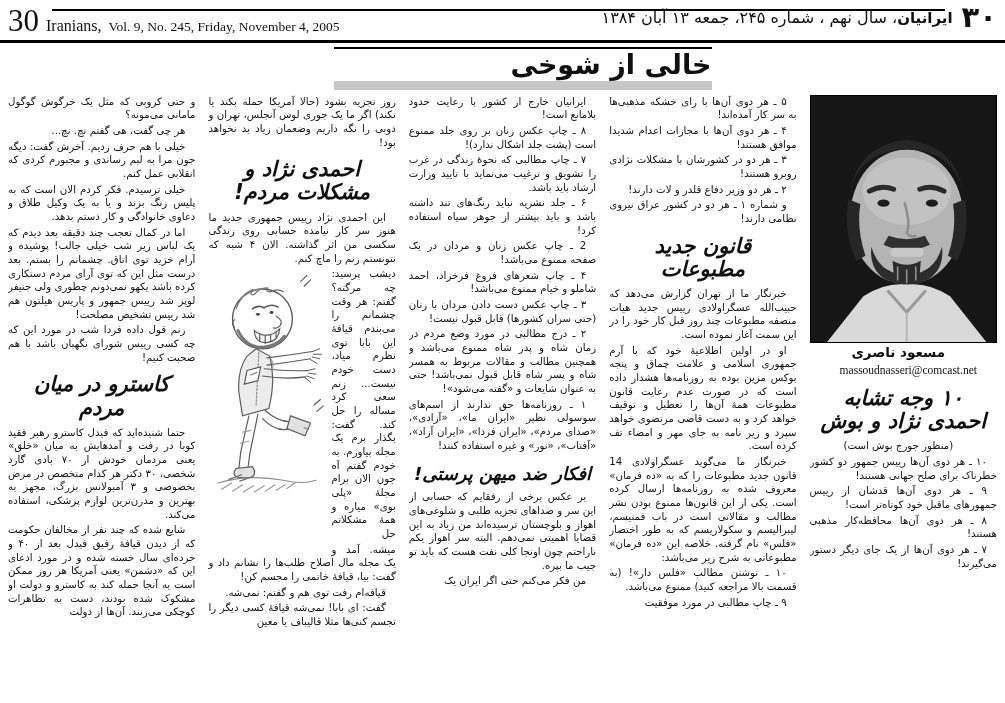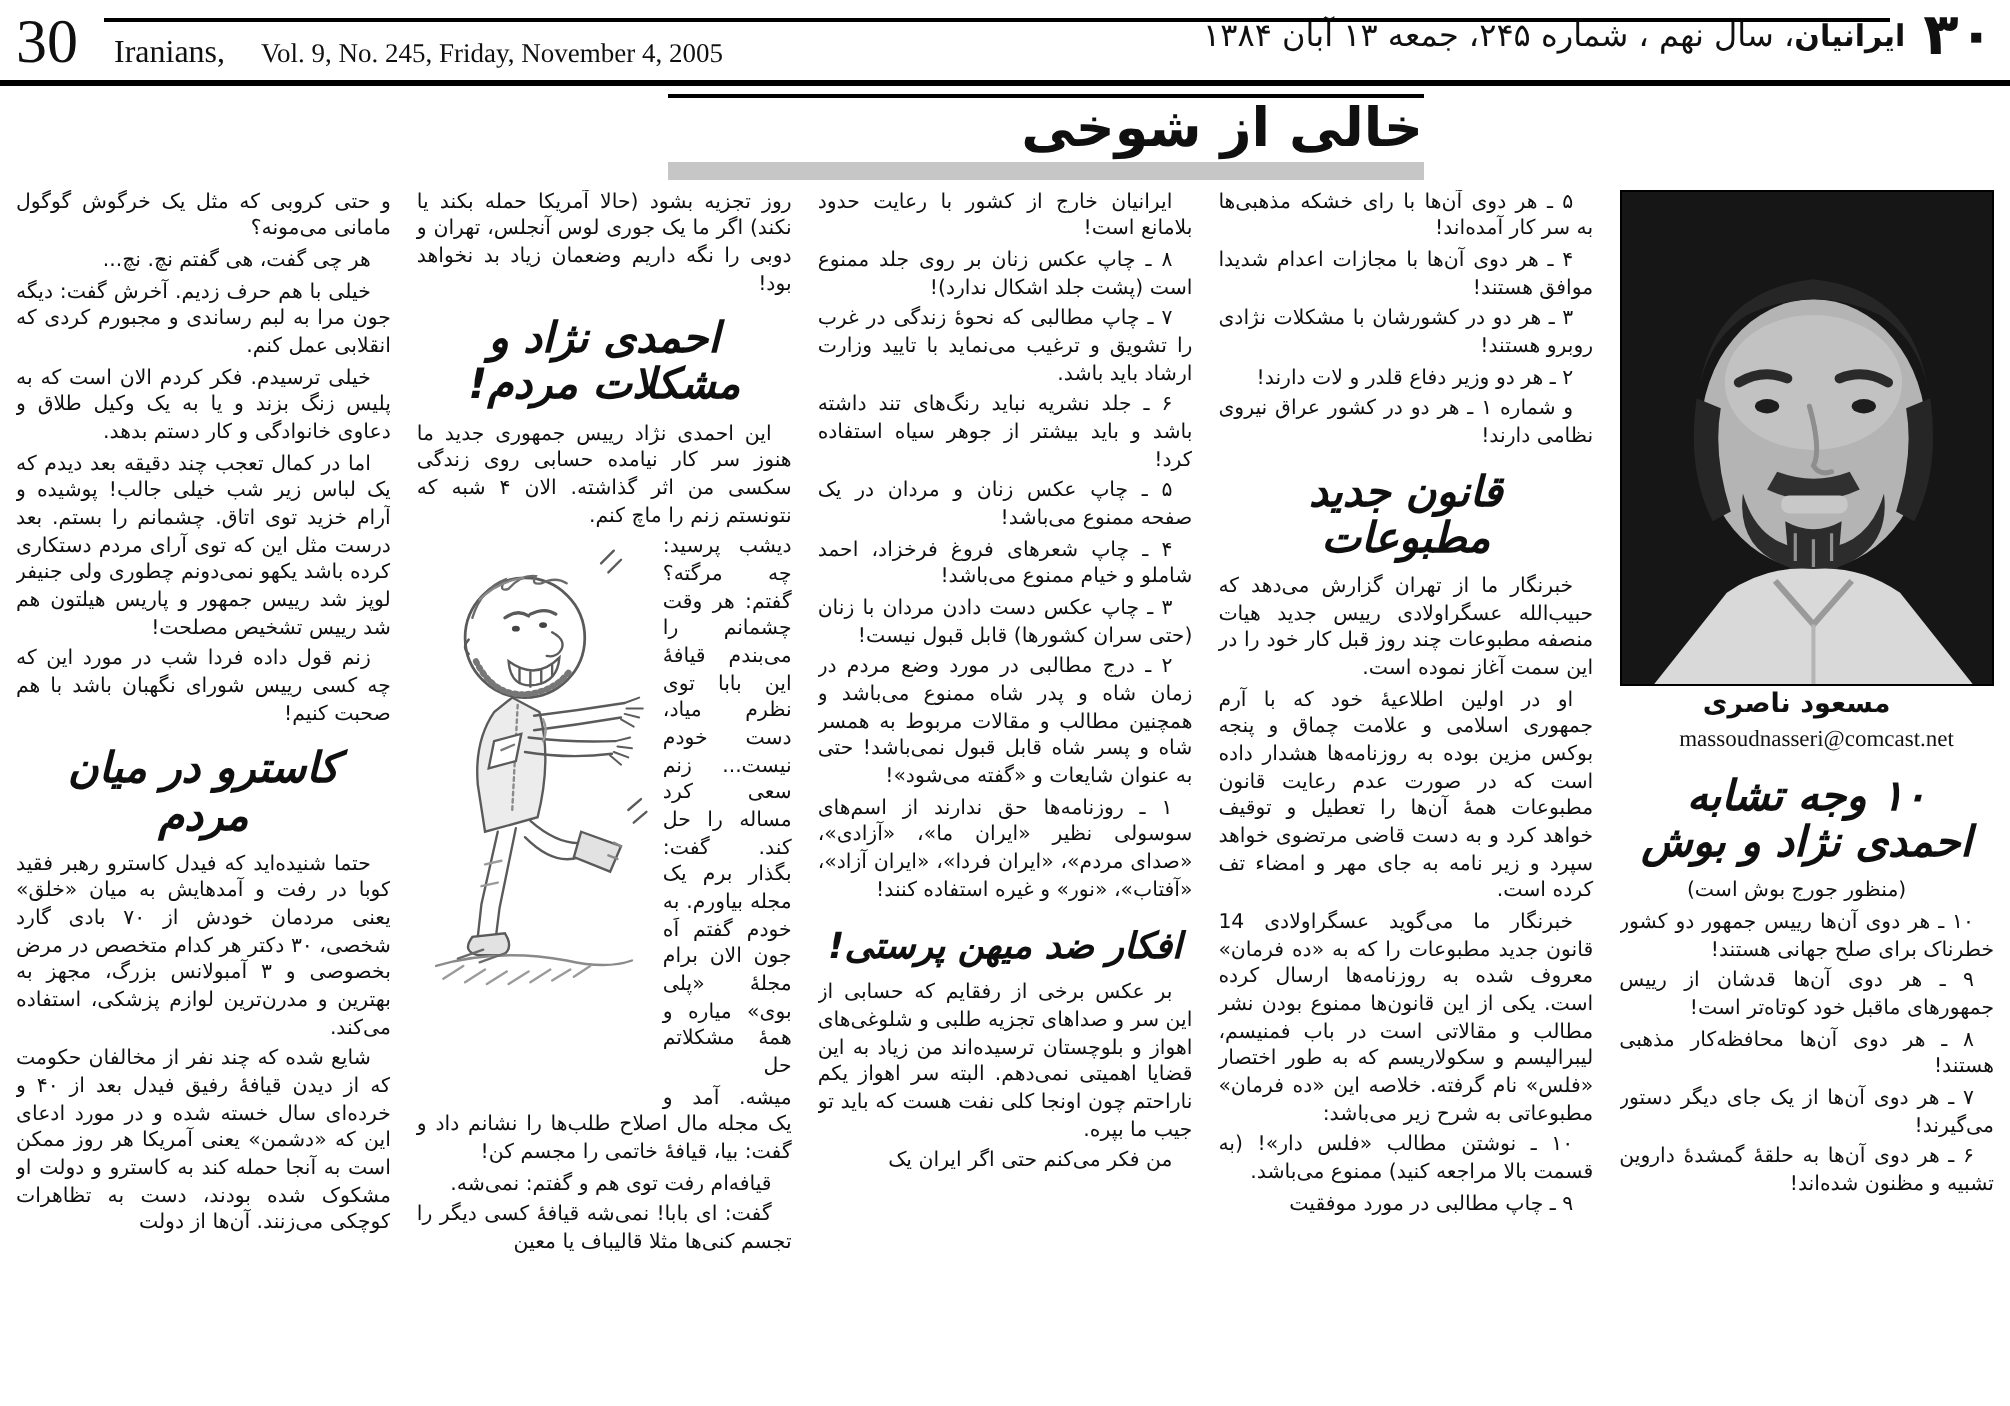--- a/index.html
+++ b/index.html
@@ -2,21 +2,21 @@
 <html lang="fa"><head>
 <meta charset="utf-8">
 <style>
   html,body{margin:0;padding:0;background:#ffffff;}
   .page{position:relative;width:1005px;height:703px;background:#fff;overflow:hidden;
         font-family:"DejaVu Sans",sans-serif;color:#101010;}
   
   .hdr{position:relative;height:43px;}
   .hdr-rule{position:absolute;left:0;right:0;bottom:0;height:3px;background:#000;}
   .hdr-topline{position:absolute;top:9px;left:52px;right:60px;height:1.5px;background:#000;}
-  .hdr-left{position:absolute;left:8px;top:6px;display:flex;align-items:baseline;gap:18px;direction:ltr;white-space:nowrap;}
+  .hdr-left{position:absolute;left:8px;top:6px;display:flex;align-items:baseline;gap:7px;direction:ltr;white-space:nowrap;}
   .pageno-en{font-family:"Liberation Serif",serif;font-size:31px;line-height:.95;font-weight:400;}
   .brand-en{font-family:"Liberation Serif",serif;font-weight:normal;font-size:16px;}
   .issue-en{font-family:"Liberation Serif",serif;font-size:13.5px;}
   .hdr-right{position:absolute;right:8px;top:3px;display:flex;align-items:center;gap:9px;direction:rtl;white-space:nowrap;}
   .pageno-fa{font-size:29px;font-weight:bold;line-height:1;}
   .brand-fa{font-weight:bold;font-size:15px;}
   .issue-fa{font-size:16px;}
   
   .titlebox{width:378px;margin:4px auto 5px;transform:translateX(20px);}
   .tb-rule{height:2px;background:#000;}
@@ -92,21 +92,20 @@
       <p class="photo-email">massoudnasseri@comcast.net</p>
       <div class="h2">
         <div>۱۰ وجه تشابه</div>
         <div>احمدی نژاد و بوش</div>
       </div>
       <p class="subnote">(منظور جورج بوش است)</p>
       <p class="item">۱۰ ـ هر دوی آن‌ها رییس جمهور دو کشور خطرناک برای صلح جهانی هستند!</p>
       <p class="item">۹ ـ هر دوی آن‌ها قدشان از رییس جمهورهای ماقبل خود کوتاه‌تر است!</p>
       <p class="item">۸ ـ هر دوی آن‌ها محافظه‌کار مذهبی هستند!</p>
       <p class="item">۷ ـ هر دوی آن‌ها از یک جای دیگر دستور می‌گیرند!</p>
-      <p class="item">۶ ـ هر دوی آن‌ها به حلقهٔ گمشدهٔ داروین تشبیه و مظنون شده‌اند!</p>
     </div>
 
     <div class="col">
       <p class="item">۵ ـ هر دوی آن‌ها با رای خشکه مذهبی‌ها به سر کار آمده‌اند!</p>
       <p class="item">۴ ـ هر دوی آن‌ها با مجازات اعدام شدیدا موافق هستند!</p>
       <p class="item">۳ ـ هر دو در کشورشان با مشکلات نژادی روبرو هستند!</p>
       <p class="item">۲ ـ هر دو وزیر دفاع قلدر و لات دارند!</p>
       <p class="item">و شماره ۱ ـ هر دو در کشور عراق نیروی نظامی دارند!</p>
       <div class="h2">قانون جدید مطبوعات</div>
       <p>خبرنگار ما از تهران گزارش می‌دهد که حبیب‌الله عسگراولادی رییس جدید هیات منصفه مطبوعات چند روز قبل کار خود را در این سمت آغاز نموده است.</p>
@@ -114,21 +113,21 @@
       <p>خبرنگار ما می‌گوید عسگراولادی 14 قانون جدید مطبوعات را که به «ده فرمان» معروف شده به روزنامه‌ها ارسال کرده است. یکی از این قانون‌ها ممنوع بودن نشر مطالب و مقالاتی است در باب فمنیسم، لیبرالیسم و سکولاریسم که به طور اختصار «فلس» نام گرفته. خلاصه این «ده فرمان» مطبوعاتی به شرح زیر می‌باشد:</p>
       <p class="item">۱۰ ـ نوشتن مطالب «فلس دار»! (به قسمت بالا مراجعه کنید) ممنوع می‌باشد.</p>
       <p class="item">۹ ـ چاپ مطالبی در مورد موفقیت</p>
     </div>
 
     <div class="col">
       <p class="item">ایرانیان خارج از کشور با رعایت حدود بلامانع است!</p>
       <p class="item">۸ ـ چاپ عکس زنان بر روی جلد ممنوع است (پشت جلد اشکال ندارد)!</p>
       <p class="item">۷ ـ چاپ مطالبی که نحوهٔ زندگی در غرب را تشویق و ترغیب می‌نماید با تایید وزارت ارشاد باید باشد.</p>
       <p class="item">۶ ـ جلد نشریه نباید رنگ‌های تند داشته باشد و باید بیشتر از جوهر سیاه استفاده کرد!</p>
-      <p class="item">۵ ـ چاپ عکس زنان و مردان در یک صفحه ممنوع می‌باشد!</p>
+      <p class="item">2 ـ چاپ عکس زنان و مردان در یک صفحه ممنوع می‌باشد!</p>
       <p class="item">۴ ـ چاپ شعرهای فروغ فرخزاد، احمد شاملو و خیام ممنوع می‌باشد!</p>
       <p class="item">۳ ـ چاپ عکس دست دادن مردان با زنان (حتی سران کشورها) قابل قبول نیست!</p>
       <p class="item">۲ ـ درج مطالبی در مورد وضع مردم در زمان شاه و پدر شاه ممنوع می‌باشد و همچنین مطالب و مقالات مربوط به همسر شاه و پسر شاه قابل قبول نمی‌باشد! حتی به عنوان شایعات و «گفته می‌شود»!</p>
       <p class="item">۱ ـ روزنامه‌ها حق ندارند از اسم‌های سوسولی نظیر «ایران ما»، «آزادی»، «صدای مردم»، «ایران فردا»، «ایران آزاد»، «آفتاب»، «نور» و غیره استفاده کنند!</p>
       <div class="h2 small">افكار ضد ميهن پرستى!</div>
       <p>بر عکس برخی از رفقایم که حسابی از این سر و صداهای تجزیه طلبی و شلوغی‌های اهواز و بلوچستان ترسیده‌اند من زیاد به این قضایا اهمیتی نمی‌دهم. البته سر اهواز یکم ناراحتم چون اونجا کلی نفت هست که باید تو جیب ما بپره.</p>
       <p>من فکر می‌کنم حتی اگر ایران یک</p>
     </div>
 
     <div class="col">

